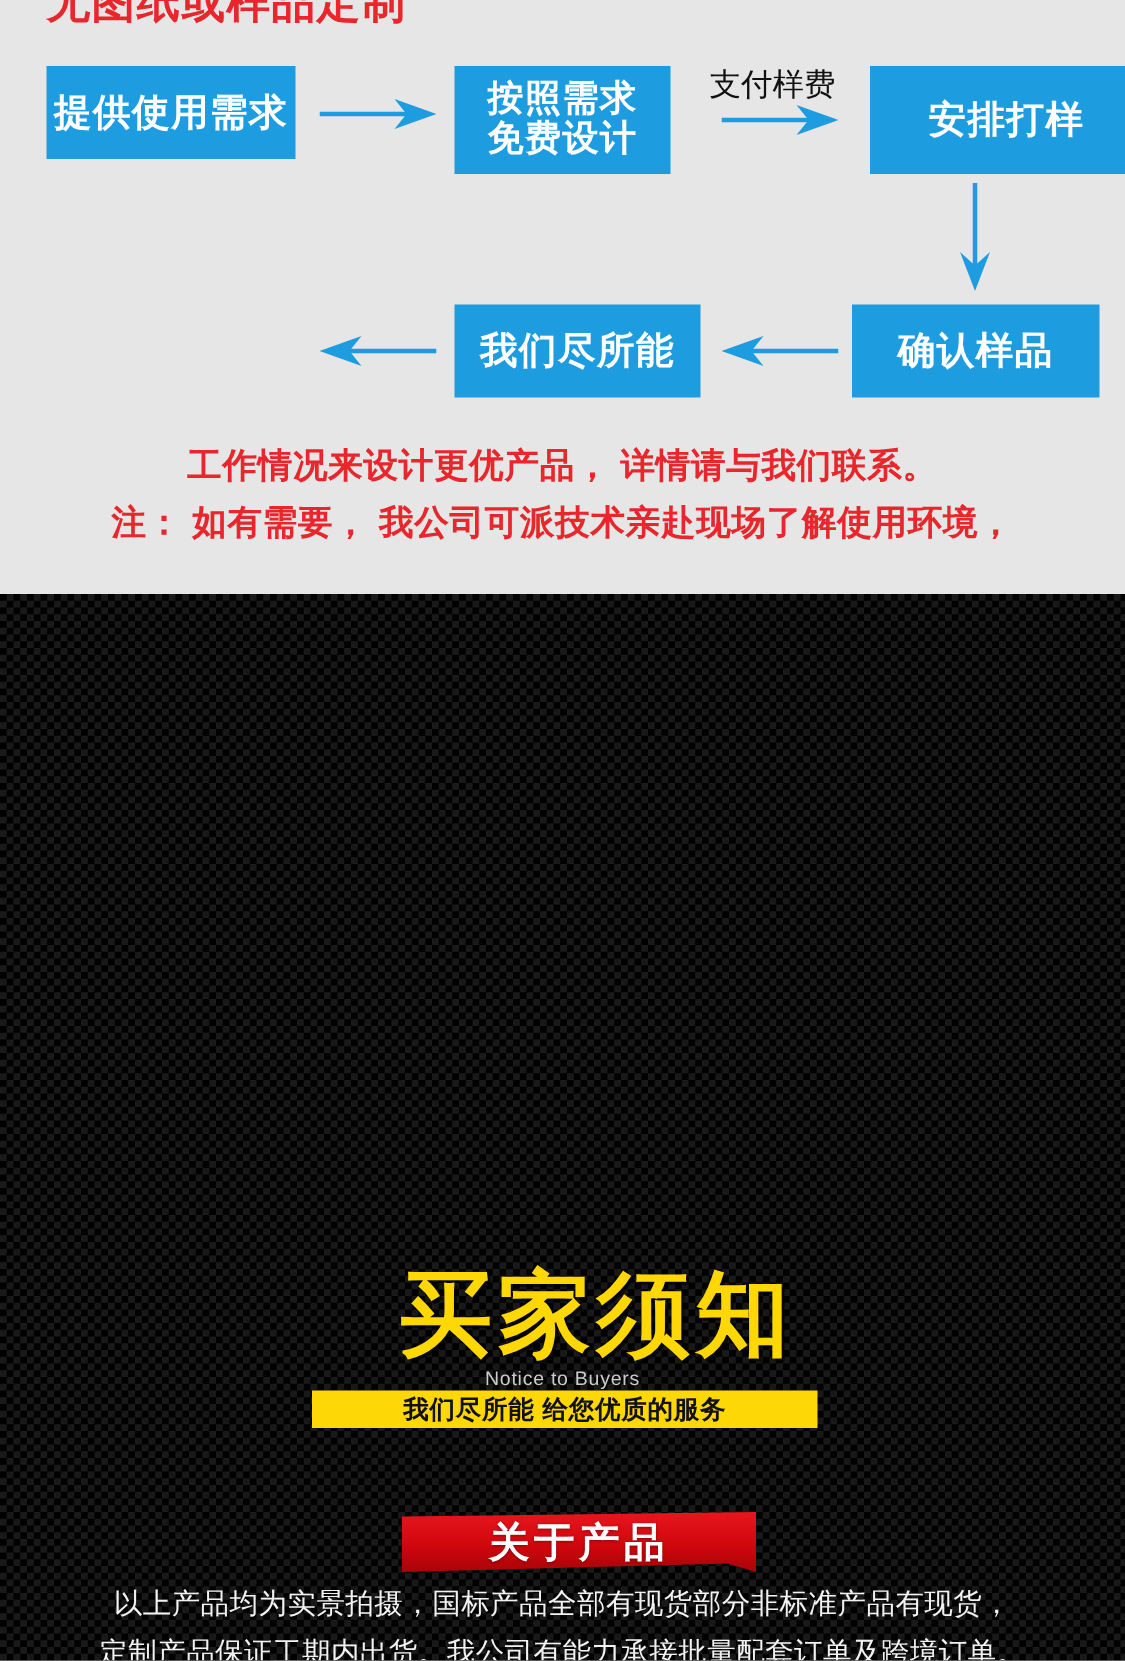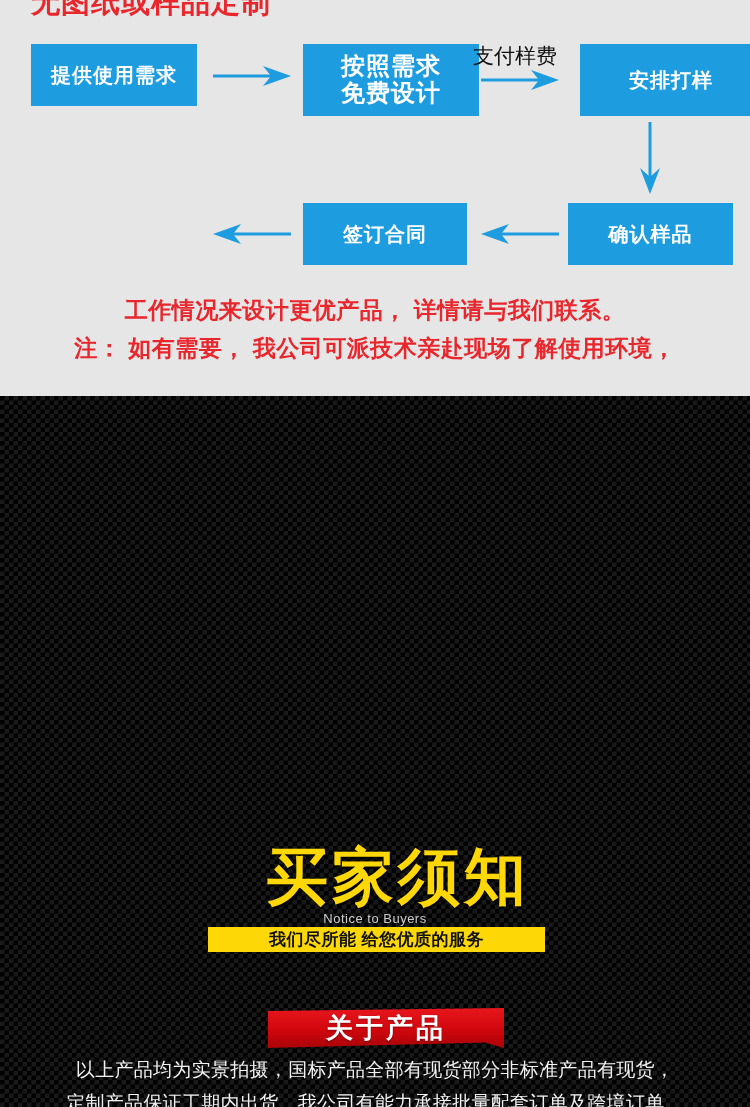--- a/index.html
+++ b/index.html
@@ -40,26 +40,26 @@
     position: absolute;
     background: #1e9ce0;
     color: #ffffff;
     font-weight: bold;
     display: flex;
     align-items: center;
     justify-content: center;
     text-align: center;
     letter-spacing: 1px;
     line-height: 1.12;
-    font-size: 20px;
+    font-size: 25px;
   }
 
   
   #box-need      { left: 31px;  top: 44px;  width: 166px; height: 62px; }
-  #box-design    { left: 303px; top: 44px;  width: 176px; height: 72px; font-size: 24px; }
+  #box-design    { left: 303px; top: 44px;  width: 144px; height: 72px; font-size: 24px; }
   #box-sample    { left: 580px; top: 44px;  width: 182px; height: 72px; }
   
   #box-mass      { left: 31px;  top: 203px; width: 166px; height: 62px; }
   #box-contract  { left: 303px; top: 203px; width: 164px; height: 62px; }
   #box-confirm   { left: 568px; top: 203px; width: 165px; height: 62px; }
 
   .arrow {
     position: absolute;
   }
   .arrow svg { display: block; }
@@ -227,21 +227,21 @@
 
   <div class="flow-box" id="box-confirm">确认样品</div>
 
   <div class="arrow" style="left:481px; top:223px;">
     <svg width="78" height="22" viewBox="0 0 78 22">
       <line x1="78" y1="11" x2="18" y2="11" stroke="#1e9ce0" stroke-width="3"></line>
       <polygon points="28,1 0,11 28,21 20,11" fill="#1e9ce0"></polygon>
     </svg>
   </div>
 
-  <div class="flow-box" id="box-contract">签订合同</div>
+  <div class="flow-box" id="box-contract">我们尽所能</div>
 
   <div class="arrow" style="left:213px; top:223px;">
     <svg width="78" height="22" viewBox="0 0 78 22">
       <line x1="78" y1="11" x2="18" y2="11" stroke="#1e9ce0" stroke-width="3"></line>
       <polygon points="28,1 0,11 28,21 20,11" fill="#1e9ce0"></polygon>
     </svg>
   </div>
 
 
   <div class="flow-note">

